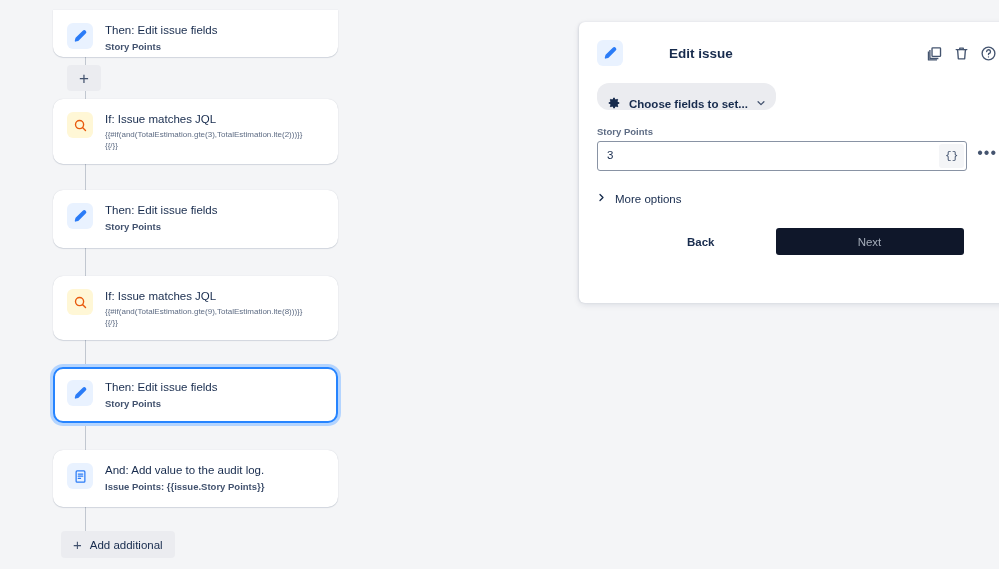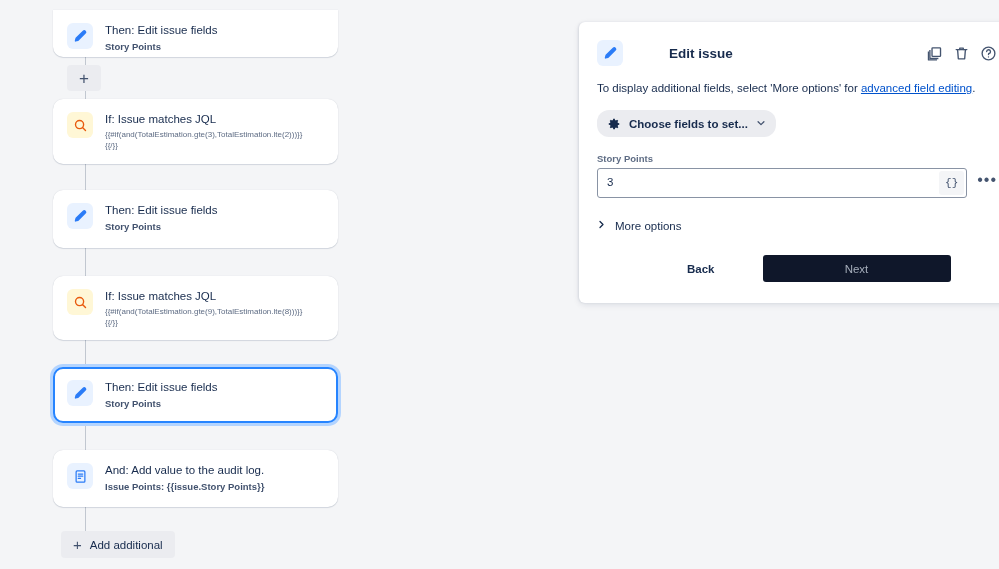--- a/index.html
+++ b/index.html
@@ -175,21 +175,21 @@
     line-height: 16px;
     margin-bottom: 11px;
   }
   .panel-desc a {
     color: #0052CC;
     text-decoration: underline;
   }
 
   .choose-fields {
     display: inline-flex;
-    align-items: center;
+    align-items: flex-end;
     gap: 8px;
     background: #EBECF0;
     border-radius: 12px;
     height: 27px;
     padding: 0 10px;
     font-size: 11.5px;
     color: #172B4D;
     font-weight: bold;
     cursor: pointer;
     margin-top: 3px;
@@ -258,21 +258,21 @@
     color: #172B4D;
     cursor: pointer;
   }
   .more-options .chev-r { font-size: 10px; font-weight: bold; color: #172B4D; }
 
   .panel-footer {
     display: flex;
     align-items: center;
     margin-top: 22px;
     padding-left: 78px;
-    gap: 12px;
+    gap: 25px;
   }
   .btn-back {
     font-size: 11.5px;
     font-weight: bold;
     color: #172B4D;
     padding: 7px 12px;
     border-radius: 3px;
     cursor: pointer;
     background: transparent;
     border: none;
@@ -425,23 +425,20 @@
           <svg width="17" height="17" viewBox="0 0 24 24" fill="none" stroke="#44546F" stroke-width="1.9" stroke-linecap="round">
             <circle cx="12" cy="12" r="9"></circle>
             <path d="M9.4 9.2a2.7 2.7 0 1 1 3.3 2.8c-.6.2-.7.8-.7 1.4"></path>
             <circle cx="12" cy="16.8" r="0.9" fill="#44546F" stroke="none"></circle>
           </svg>
         </div>
       </div>
     </div>
 
 
-    <div class="panel-desc">
-      <span>To display additional fields, select 'More options' for </span><a href="#">advanced field editing</a><span>.</span>
-    </div>
 
     <div class="choose-fields">
       <span style="display:flex;">
         <svg width="14" height="14" viewBox="0 0 24 24" fill="#172B4D">
           <path d="M12 8.4a3.6 3.6 0 1 0 0 7.2 3.6 3.6 0 0 0 0-7.2zm0 5.6a2 2 0 1 1 0-4 2 2 0 0 1 0 4z"></path>
           <path d="M21 13.4v-2.8l-2.3-.4a7 7 0 0 0-.7-1.7l1.3-1.9-2-2-1.9 1.3a7 7 0 0 0-1.7-.7L13.4 3h-2.8l-.4 2.3a7 7 0 0 0-1.7.7L6.6 4.7l-2 2 1.3 1.9a7 7 0 0 0-.7 1.7L3 10.6v2.8l2.3.4c.16.6.4 1.17.7 1.7l-1.3 1.9 2 2 1.9-1.3c.53.3 1.1.54 1.7.7l.4 2.3h2.8l.4-2.3c.6-.16 1.17-.4 1.7-.7l1.9 1.3 2-2-1.3-1.9c.3-.53.54-1.1.7-1.7l2.3-.4z"></path>
         </svg>
       </span>
       <span>Choose fields to set...</span>
       <span class="chev">

